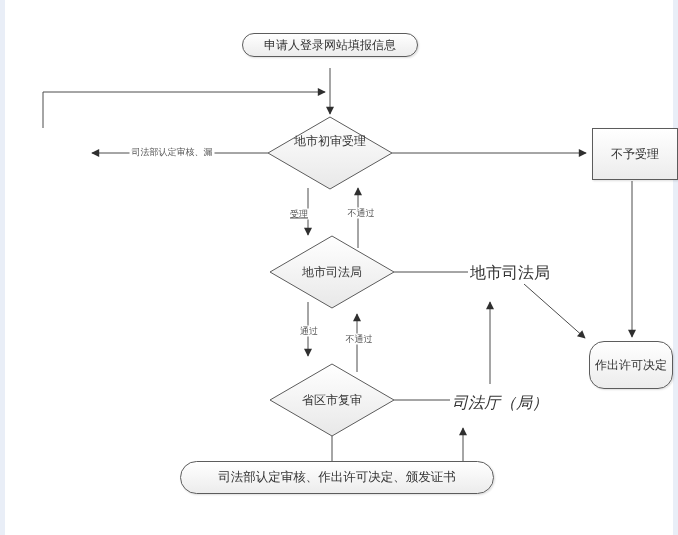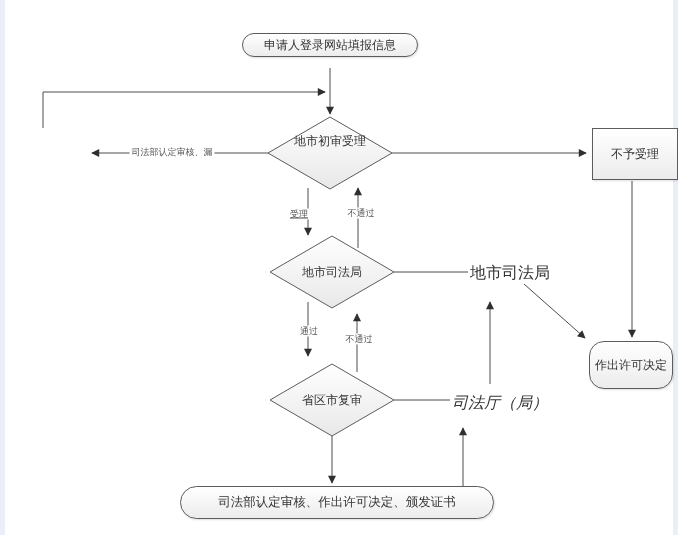--- a/index.html
+++ b/index.html
@@ -19,21 +19,21 @@
     background:linear-gradient(#ffffff,#ececec);
     font-size:12px;text-align:center;line-height:1.25;
     box-shadow:1px 1px 2px rgba(0,0,0,.13);
   }
   .stadium{border-radius:17px;}
   .rounded{border-radius:15px;}
   .node.start{left:242px;top:33px;width:176px;height:24px;font-weight:normal;}
   .node.notify-correction{left:2px;top:128px;width:86px;height:52px;}
   .node.not-accepted{left:592px;top:128px;width:86px;height:52px;}
   .node.notify-party{left:589px;top:341px;width:84px;height:48px;}
-  .node.ministry{left:180px;top:486px;width:314px;height:33px;font-size:12.5px;}
+  .node.ministry{left:180px;top:461px;width:314px;height:33px;font-size:12.5px;}
   .diamond-text{
     position:absolute;width:124px;height:72px;display:flex;align-items:center;
     justify-content:center;font-size:12px;text-align:center;pointer-events:none;
   }
   .dt1{left:268px;top:105px;}
   .dt2{left:270px;top:236px;}
   .dt3{left:270px;top:364px;}
   .txt-node{
     position:absolute;transform:translate(-50%,-50%);font-size:16px;
     white-space:nowrap;background:#fff;padding:0 2px;

